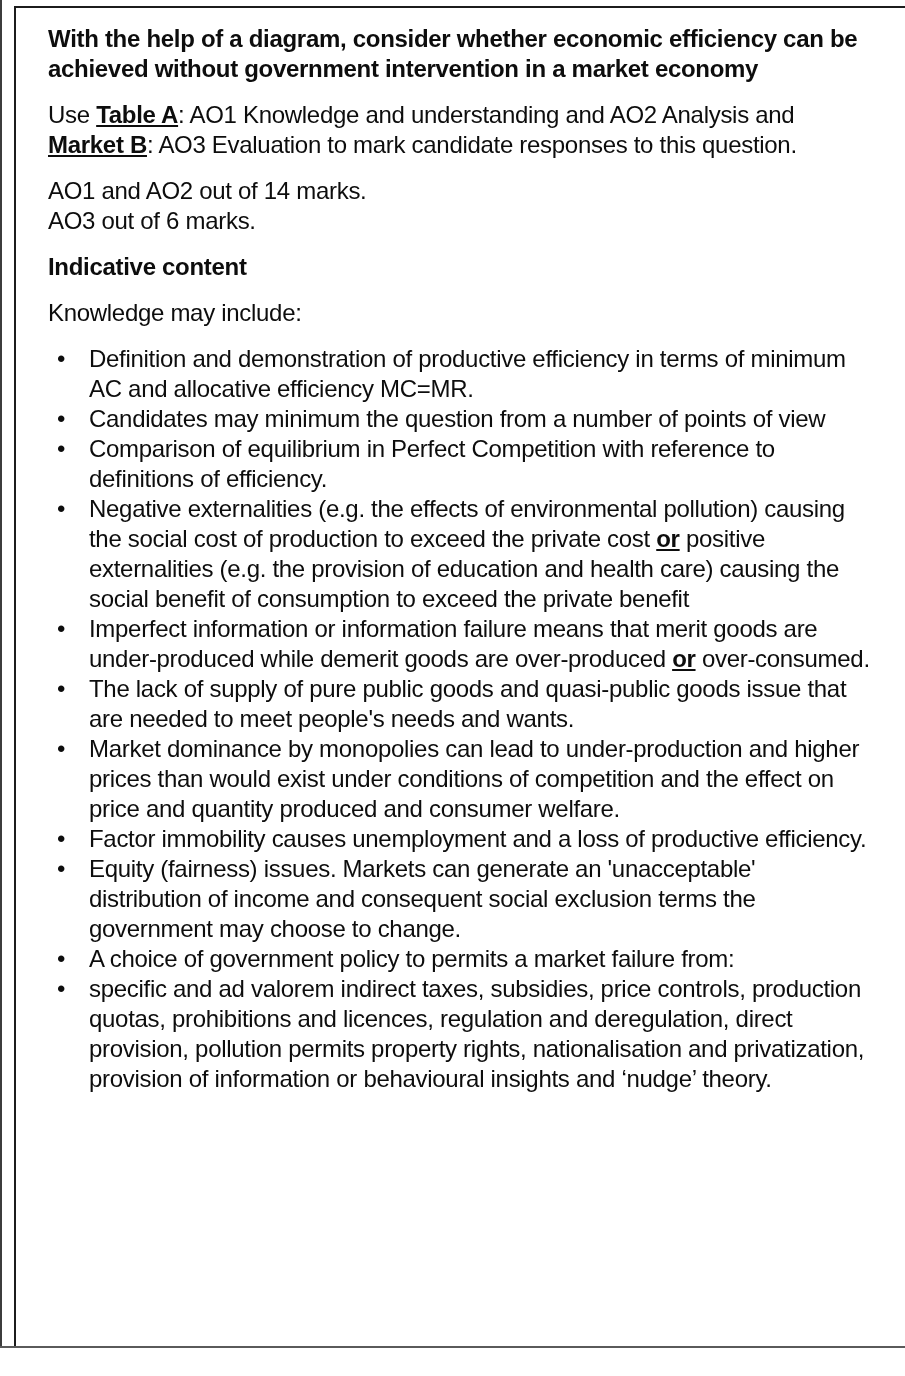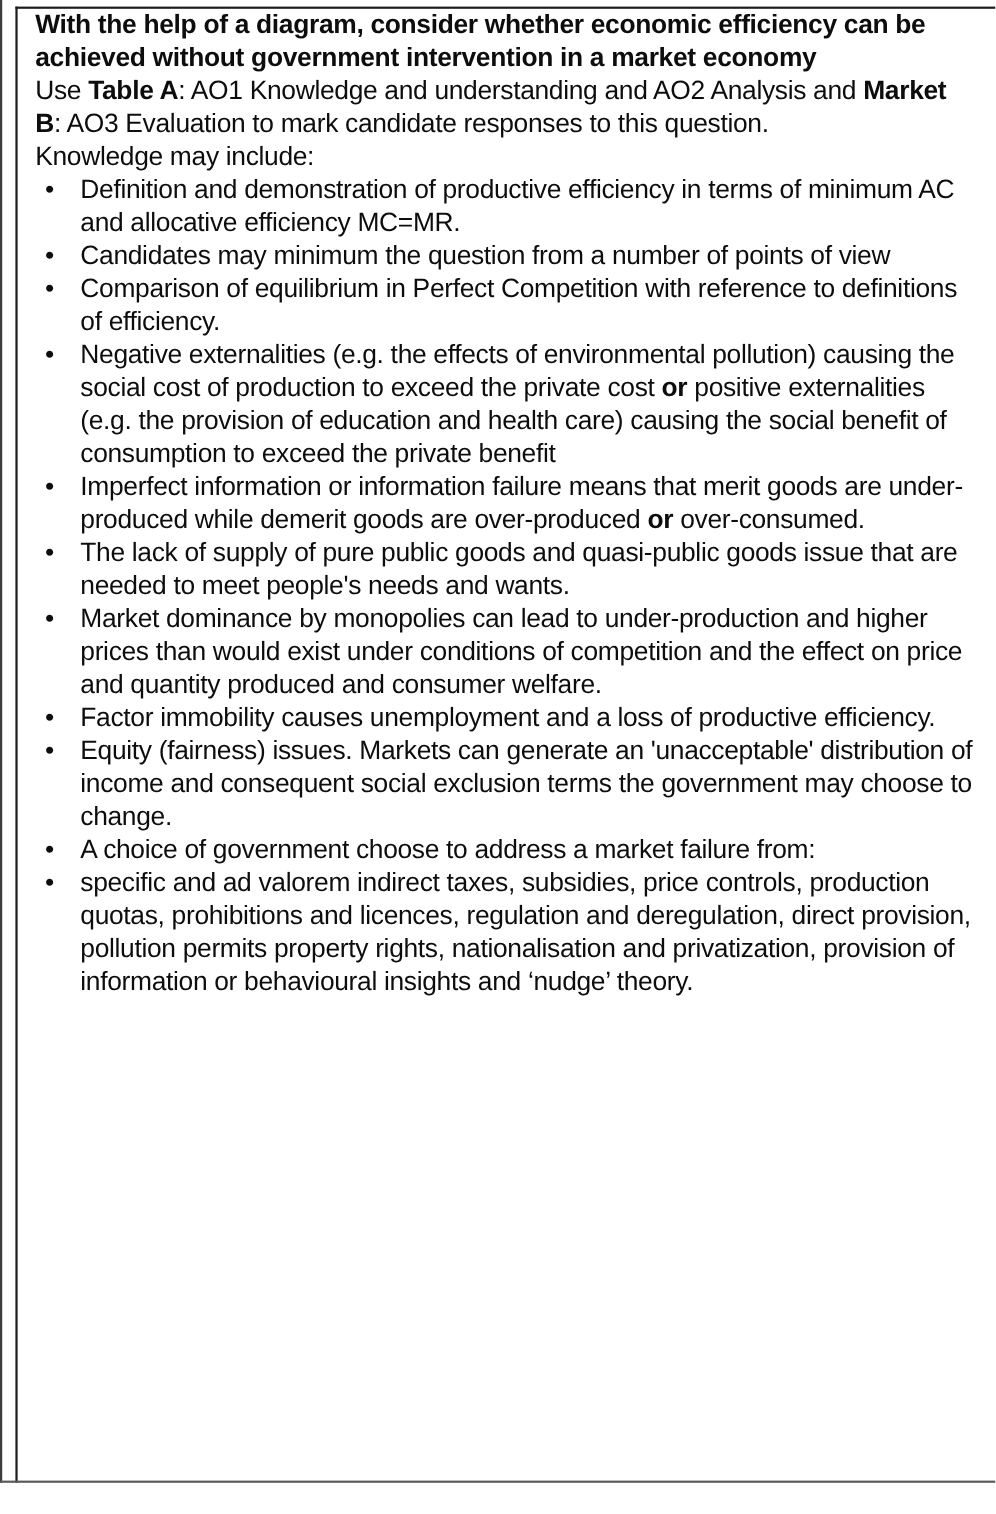--- a/index.html
+++ b/index.html
@@ -35,30 +35,30 @@
     width: 905px; height: 2px;
     background: #5a5a5a;
   }
   .content {
     position: absolute; left: 32px; top: 8px;
     width: 858px;
     font-size: 24px;
     line-height: 30px;
     letter-spacing: -0.3px;
   }
-  .content p, .content .block { margin: 0; }
+  .content p, .content .block { margin: 16px; }
   .q        { font-weight: bold; margin-top: 14px; }
   .inst     { margin-top: 30px; }
   .marks    { margin-top: 26px; }
   .indic    { font-weight: bold; margin-top: 28px; }
   .resp     { margin-top: 26px; }
   .aoh      { font-weight: bold; margin-top: 26px; }
   .list     { margin-top: 32px; }
   .nodiag   { font-weight: bold; margin-top: 12px; }
-  .b        { font-weight: bold; }
+  .b        { font-weight: bold; text-decoration: underline; }
   .bullet-row { display: flex; align-items: flex-start; }
   .bullet-marker {
     flex: 0 0 41px;
     box-sizing: border-box;
     padding-left: 9px;
   }
   .bullet-text { flex: 1 1 auto; }
 </style>
 </head>
 <body>
@@ -69,21 +69,26 @@
   <div class="cell-top-line"></div>
   <div class="cell-left-line"></div>
   <div class="bottom-line"></div>
 
   <div class="content">
 
     <p class="q">With the help of a diagram, consider whether economic efficiency can be achieved without government intervention in a market economy</p>
 
     <p class="inst"><span>Use </span><span class="b">Table A</span><span>: AO1 Knowledge and understanding and AO2 Analysis and </span><span class="b">Market B</span><span>: AO3 Evaluation to mark candidate responses to this question.</span></p>
 
+    <div class="marks block">
+      <div>AO1 and AO2 out of 14 marks.</div>
+      <div>AO3 out of 6 marks.</div>
+    </div>
 
+    <p class="indic">Indicative content</p>
 
     <p class="resp">Knowledge may include:</p>
 
 
     <div class="list block">
         <div class="bullet-row">
           <span class="bullet-marker">•</span>
           <span class="bullet-text"><span>Definition and demonstration of productive efficiency in terms of minimum AC and allocative efficiency MC=MR.</span></span>
         </div>
         <div class="bullet-row">
@@ -113,21 +118,21 @@
         <div class="bullet-row">
           <span class="bullet-marker">•</span>
           <span class="bullet-text"><span>Factor immobility causes unemployment and a loss of productive efficiency.</span></span>
         </div>
         <div class="bullet-row">
           <span class="bullet-marker">•</span>
           <span class="bullet-text"><span>Equity (fairness) issues. Markets can generate an 'unacceptable' distribution of income and consequent social exclusion terms the government may choose to change.</span></span>
         </div>
         <div class="bullet-row">
           <span class="bullet-marker">•</span>
-          <span class="bullet-text"><span>A choice of government choose to address a market failure from:</span></span>
+          <span class="bullet-text"><span>A choice of government policy to permits a market failure from:</span></span>
         </div>
         <div class="bullet-row">
           <span class="bullet-marker">•</span>
           <span class="bullet-text"><span>specific and ad valorem indirect taxes, subsidies, price controls, production quotas, prohibitions and licences, regulation and deregulation, direct provision, pollution permits property rights, nationalisation and privatization, provision of information or behavioural insights and ‘nudge’ theory.</span></span>
         </div>
       </div>
 
 
   </div>
 </div>

